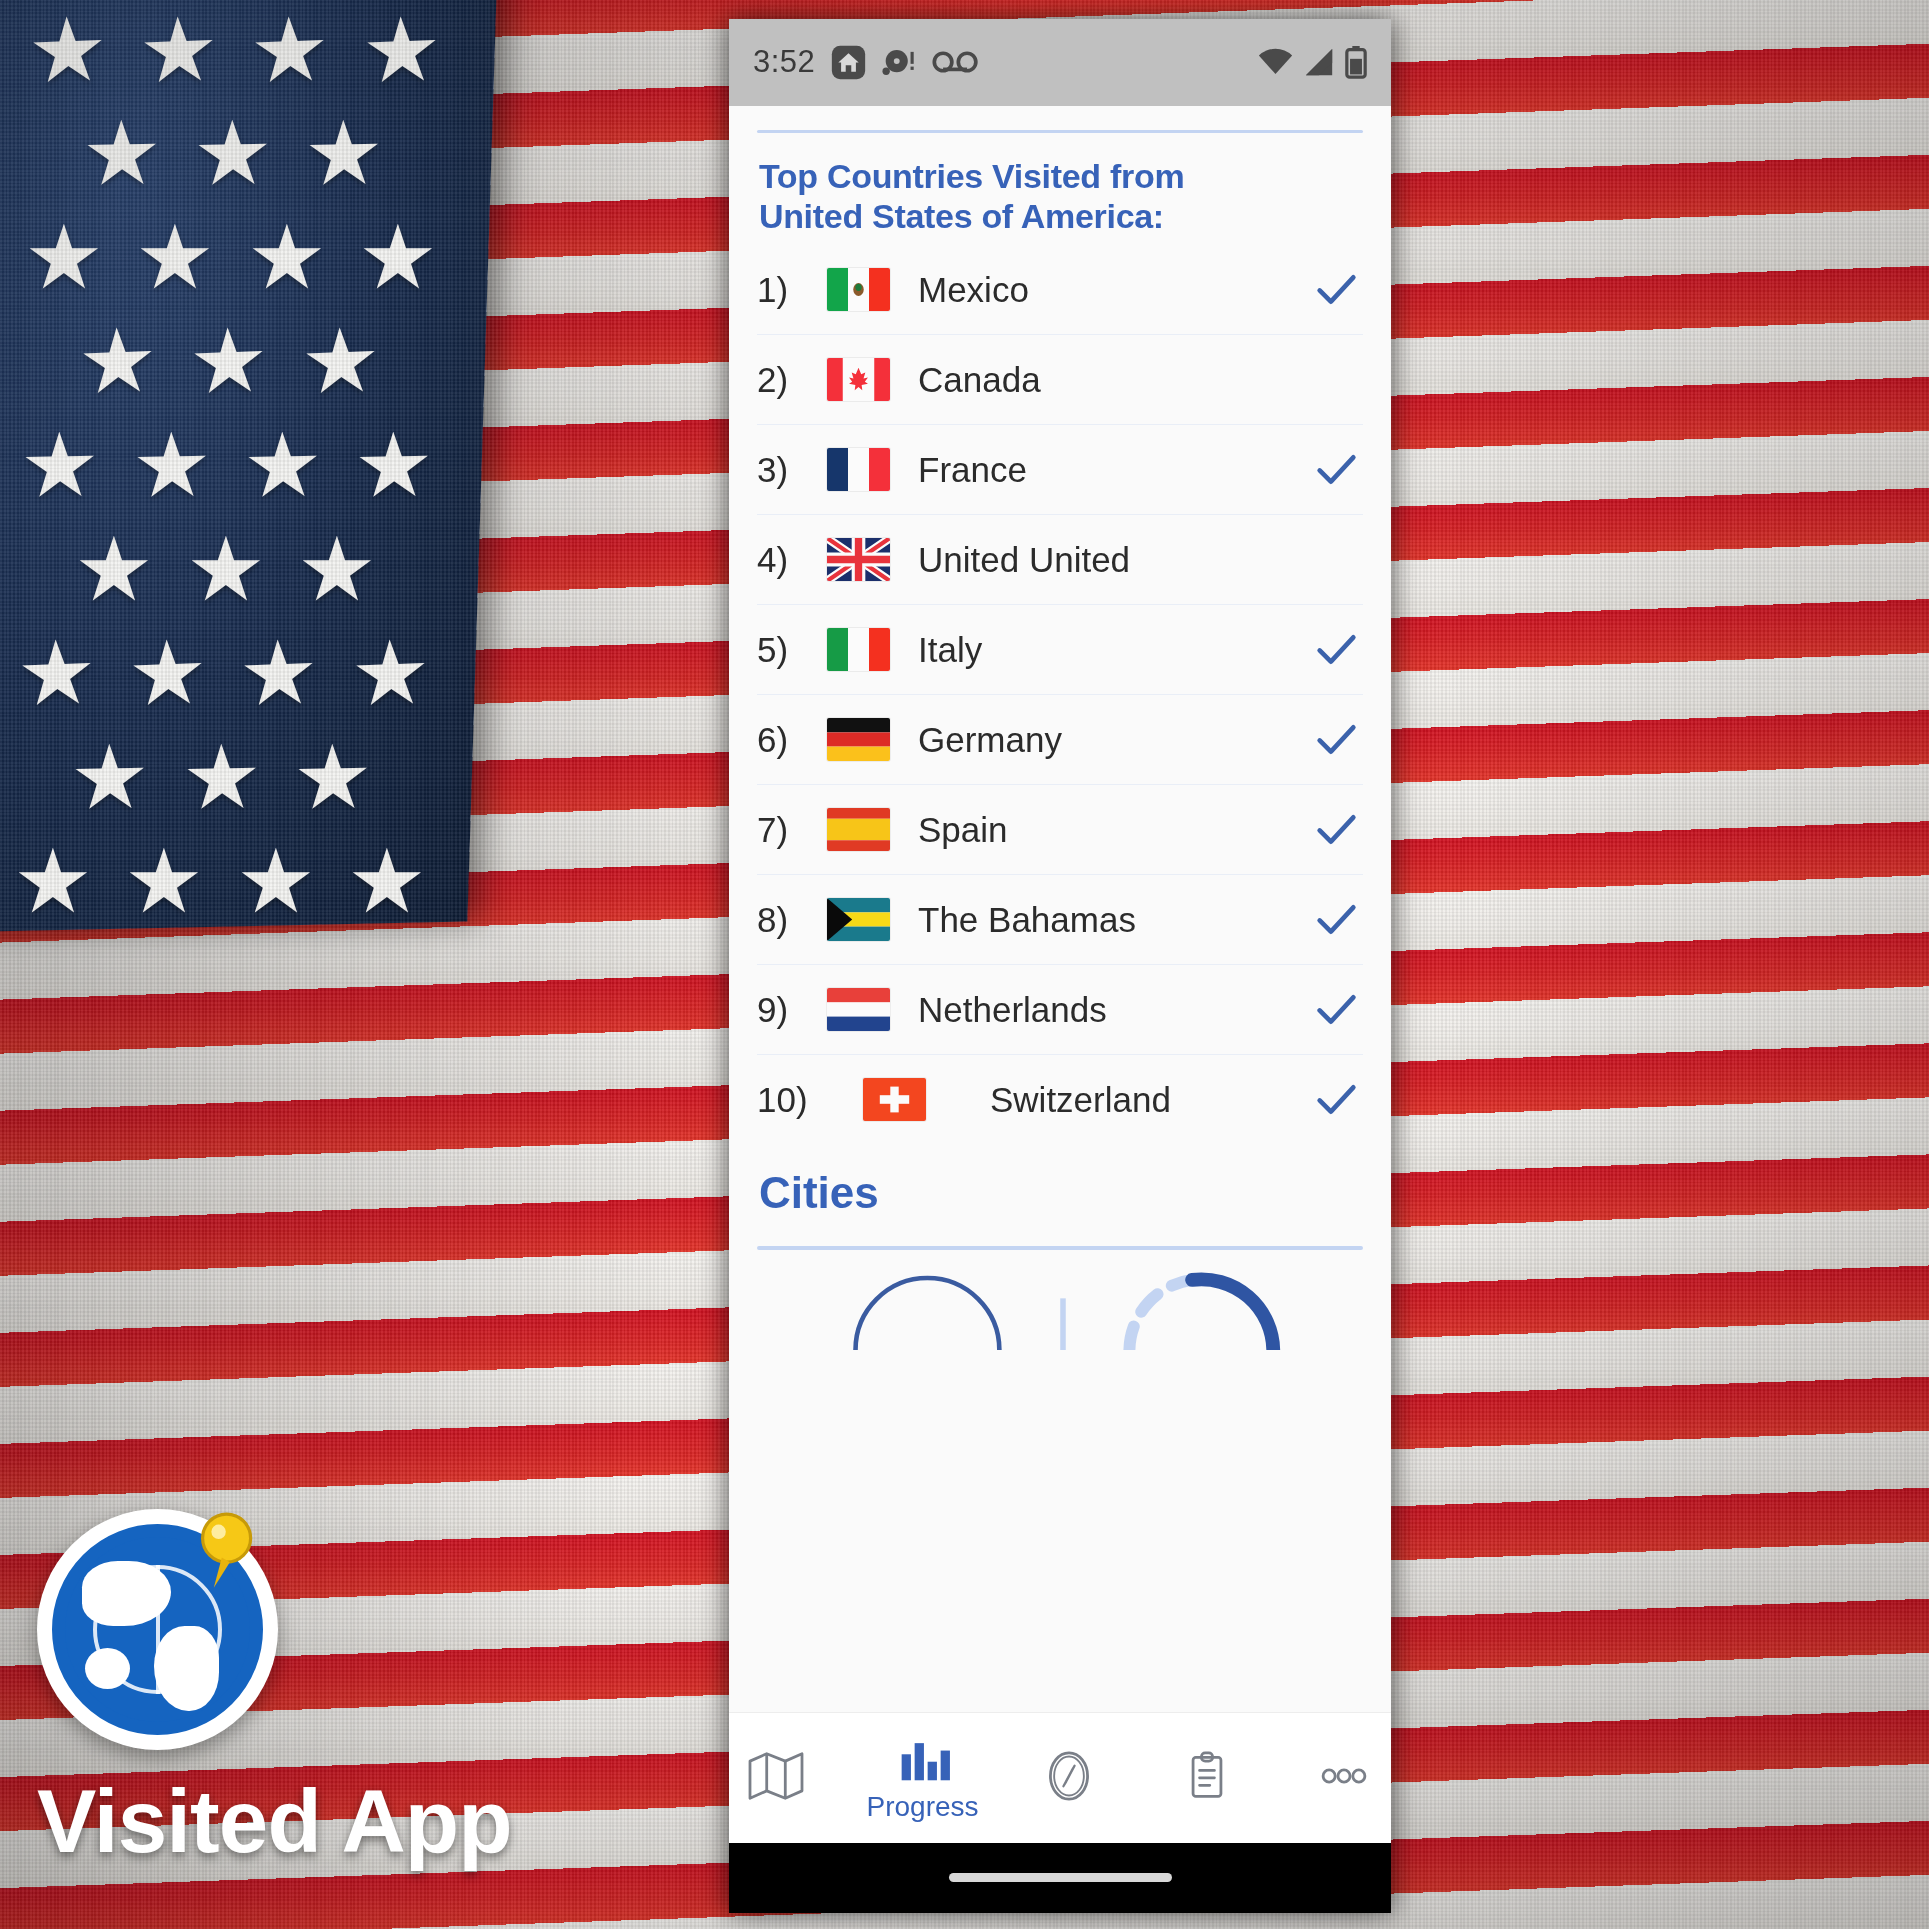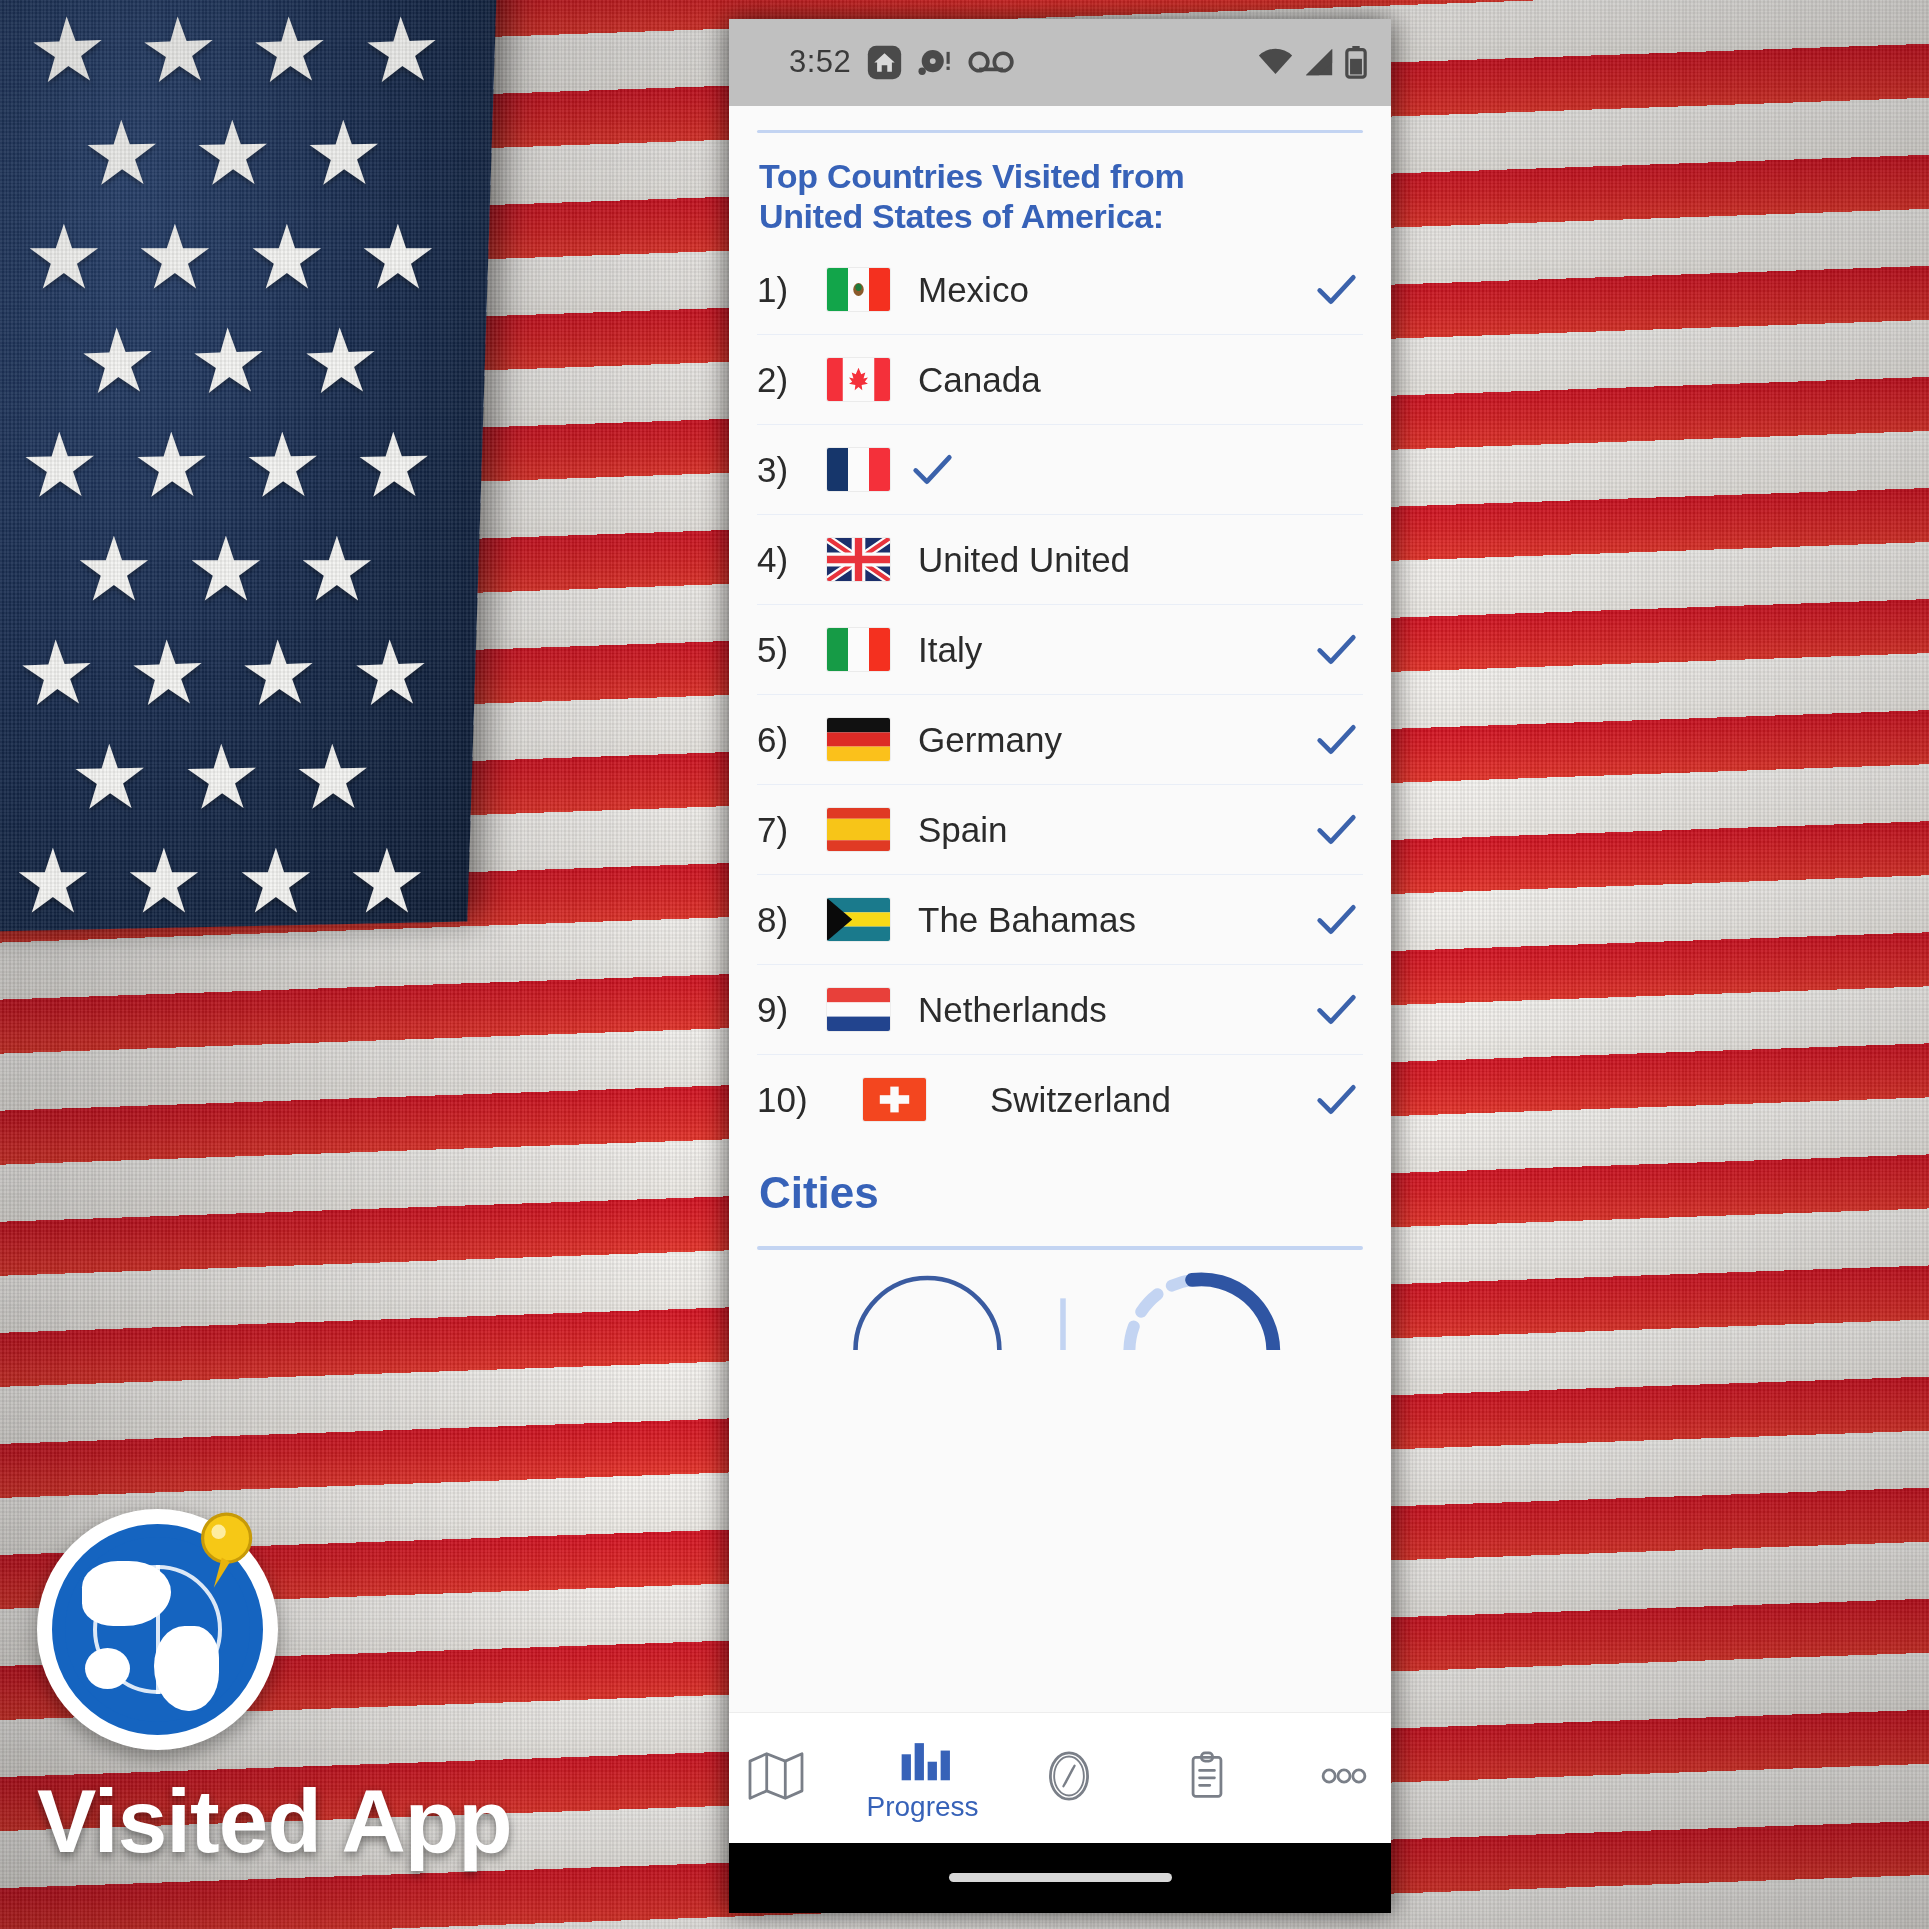--- a/index.html
+++ b/index.html
@@ -82,21 +82,21 @@
     background:#fafafa;overflow:hidden;
     box-shadow:-5.6px 0 24px rgba(0,0,0,.35), 5.6px 0 24px rgba(0,0,0,.35);
     display:flex;flex-direction:column;
   }
   
   #statusbar{
     height:87px;flex:0 0 87px;background:#c0c0c0;color:#3c3c3c;
     display:flex;align-items:center;justify-content:space-between;
     padding:0 24px;box-sizing:border-box;
   }
-  #sb-left{display:flex;align-items:center;gap:15px;margin-left:36px;}
+  #sb-left{display:flex;align-items:center;gap:15px;}
   #sb-right{display:flex;align-items:center;gap:9.3px;}
   #clock{font-size:31px;letter-spacing:0.5px;color:#3a3a3a;}
   .sb-ico{display:flex;align-items:center;justify-content:center;}
 
   
   #content{
     flex:1 1 auto;background:#fafafa;padding:0 28px;box-sizing:border-box;
     overflow:hidden;position:relative;
   }
   .topline{height:3.7px;background:#c3d4f2;margin-top:24px;border-radius:1.9px;}
@@ -289,20 +289,21 @@
           <div class="cname">Canada</div>
           <div class="check"></div>
         </div>
         <div class="row">
           <div class="rank">3)</div>
           <div class="flag"><svg viewBox="0 0 60 40" preserveAspectRatio="none" width="100%" height="100%">
               <rect width="20" height="40" fill="#16366b"></rect>
               <rect x="20" width="20" height="40" fill="#fbfbfb"></rect>
               <rect x="40" width="20" height="40" fill="#f4303a"></rect>
             </svg></div>
+          <div class="cname">France</div>
           <div class="check">
             <svg width="43" height="43" viewBox="0 0 46 46">
               <path d="M5 24 L17 36 L41 10" fill="none" stroke="#3b62ab" stroke-width="5" stroke-linecap="round" stroke-linejoin="round"></path>
             </svg>
           </div>
         </div>
         <div class="row">
           <div class="rank">4)</div>
           <div class="flag"><svg viewBox="0 0 60 40" preserveAspectRatio="none" width="100%" height="100%">
               <rect width="60" height="40" fill="#1b2f6b"></rect>

